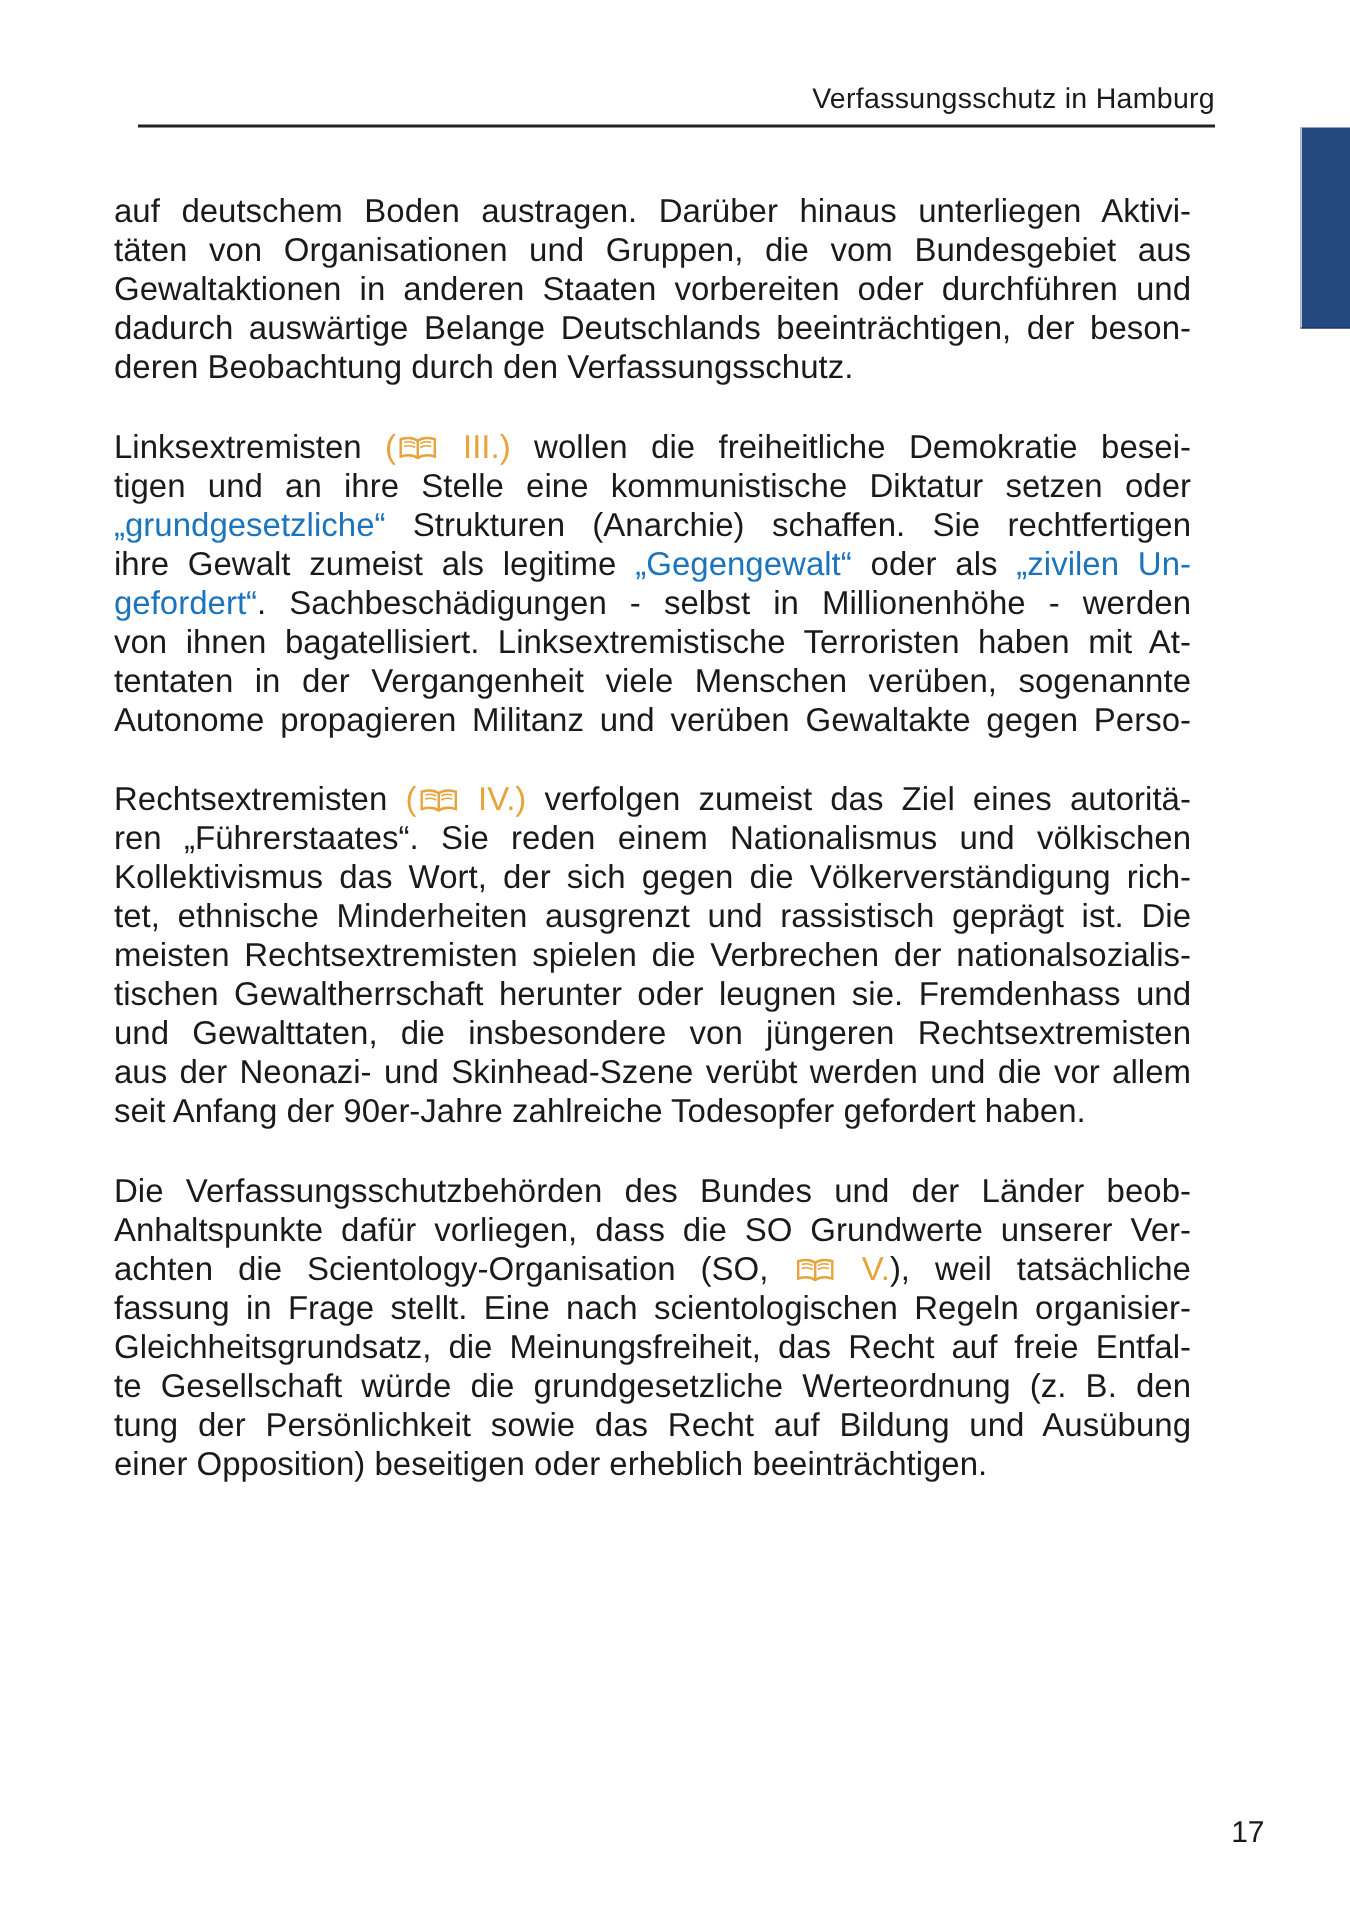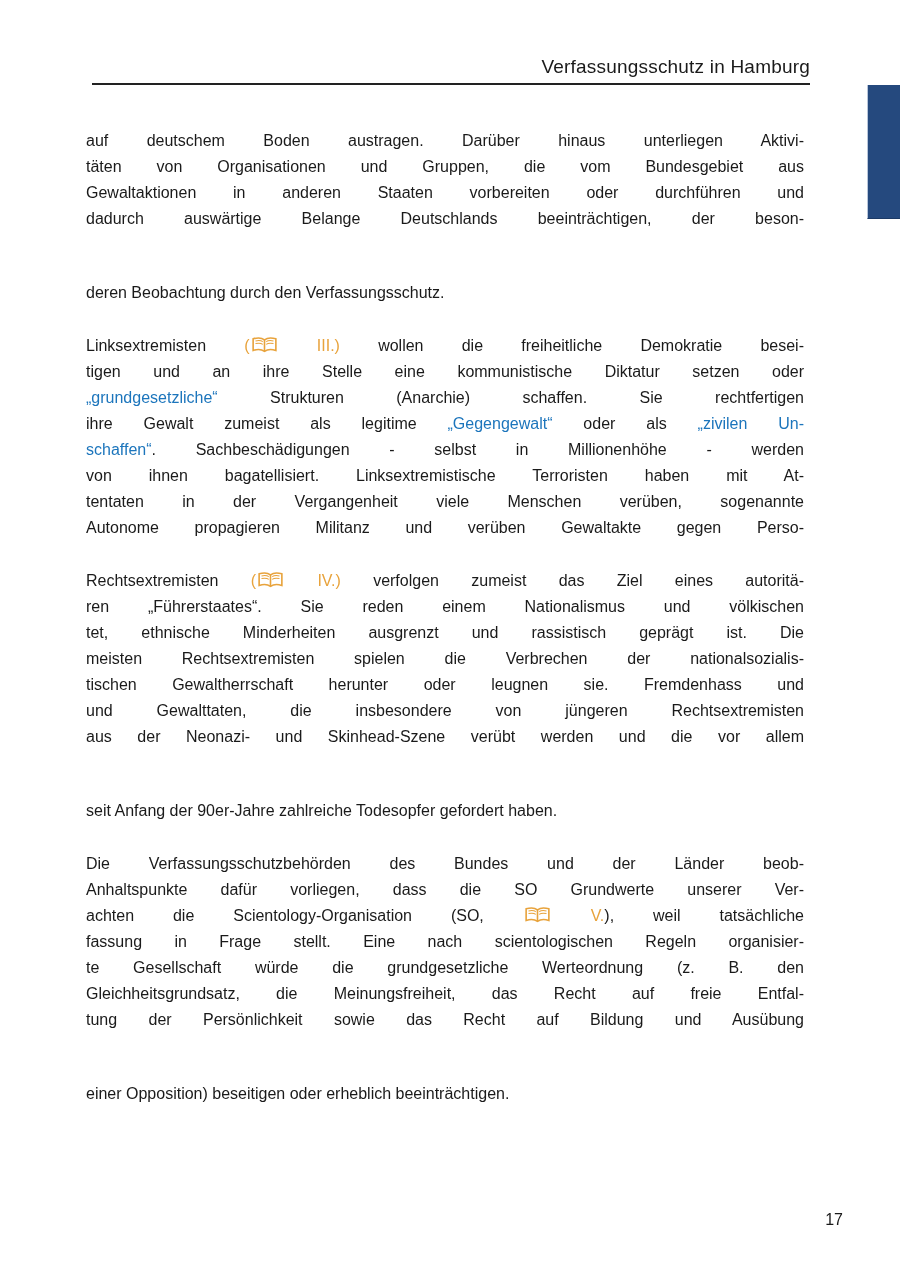--- a/index.html
+++ b/index.html
@@ -25,44 +25,44 @@
     position:absolute;top:83px;left:92px;width:718px;height:2px;
     background:#222222;
   }
   .chapter-tab{
     position:absolute;top:85px;right:0;width:32px;height:133px;
     background:var(--navy);
     border-left:1px solid #b9c6da;border-bottom:1px solid #1c3a66;
   }
 
   .content{
-    position:absolute;top:128px;left:86px;width:718px;
-    font-size:16px;color:var(--ink);
+    position:absolute;top:128px;left:76px;width:718px;
+    font-size:22px;color:var(--ink);
   }
   .paragraph{margin:0 0 27px 0;}
   .line{
     line-height:26px;height:26px;
     text-align:justify;text-align-last:justify;
     overflow:hidden;
   }
-  .line.last{text-align-last:left;margin-top:48px;}
+  .line.last{text-align-last:left;}
 
   .seg-n{color:var(--ink);}
   .seg-b{color:var(--ink);font-weight:normal;}
   .seg-o{color:var(--orange);}
   .seg-bl{color:var(--blue);}
 
   .book-icon{
     display:inline-block;vertical-align:-3px;
     width:29px;height:18px;
   }
 
   .page-number{
     position:absolute;top:1211px;right:57px;
-    font-size:16px;color:var(--ink);
+    font-size:20px;color:var(--ink);
   }
 </style>
 </head>
 <body>
 
 <div class="page">
   <div class="header-title">Verfassungsschutz in Hamburg</div>
   <div class="header-rule"></div>
   <div class="chapter-tab"></div>
   <div class="content">
@@ -75,48 +75,49 @@
       </div>
       <div class="paragraph">
         <div class="line"><span class="seg-b">Linksextremisten</span><span class="seg-o"> (</span><svg class="book-icon" viewBox="0 0 30 19" fill="none" xmlns="http://www.w3.org/2000/svg">
             <path d="M15 4 C12 1.8 7 1.8 3 3 L3 15.2 C7 14 12 14 15 16.2 C18 14 23 14 27 15.2 L27 3 C23 1.8 18 1.8 15 4 Z" stroke="var(--orange)" stroke-width="1.7"></path>
             <path d="M15 4 L15 16.2" stroke="var(--orange)" stroke-width="1.7"></path>
             <path d="M5.5 5.2 C8.6 4.5 11.4 4.7 13.2 6 M5.5 8 C8.6 7.3 11.4 7.5 13.2 8.8 M24.5 5.2 C21.4 4.5 18.6 4.7 16.8 6 M24.5 8 C21.4 7.3 18.6 7.5 16.8 8.8" stroke="var(--orange)" stroke-width="1.1"></path>
           </svg><span class="seg-o"> III.)</span><span class="seg-n"> wollen die freiheitliche Demokratie besei-</span></div>
         <div class="line"><span class="seg-n">tigen und an ihre Stelle eine kommunistische Diktatur setzen oder</span></div>
         <div class="line"><span class="seg-bl">„grundgesetzliche“</span><span class="seg-n"> Strukturen (Anarchie) schaffen. Sie rechtfertigen</span></div>
         <div class="line"><span class="seg-n">ihre Gewalt zumeist als legitime </span><span class="seg-bl">„Gegengewalt“</span><span class="seg-n"> oder als </span><span class="seg-bl">„zivilen Un-</span></div>
-        <div class="line"><span class="seg-bl">schaffen“</span><span class="seg-n">. Sachbeschädigungen - selbst in Millionenhöhe - werden</span></div>
+        <div class="line"><span class="seg-bl">gefordert“</span><span class="seg-n">. Sachbeschädigungen - selbst in Millionenhöhe - werden</span></div>
         <div class="line"><span class="seg-n">von ihnen bagatellisiert. Linksextremistische Terroristen haben mit At-</span></div>
         <div class="line"><span class="seg-n">tentaten in der Vergangenheit viele Menschen verüben, sogenannte</span></div>
         <div class="line"><span class="seg-n">Autonome propagieren Militanz und verüben Gewaltakte gegen Perso-</span></div>
       </div>
       <div class="paragraph">
         <div class="line"><span class="seg-b">Rechtsextremisten</span><span class="seg-o"> (</span><svg class="book-icon" viewBox="0 0 30 19" fill="none" xmlns="http://www.w3.org/2000/svg">
             <path d="M15 4 C12 1.8 7 1.8 3 3 L3 15.2 C7 14 12 14 15 16.2 C18 14 23 14 27 15.2 L27 3 C23 1.8 18 1.8 15 4 Z" stroke="var(--orange)" stroke-width="1.7"></path>
             <path d="M15 4 L15 16.2" stroke="var(--orange)" stroke-width="1.7"></path>
             <path d="M5.5 5.2 C8.6 4.5 11.4 4.7 13.2 6 M5.5 8 C8.6 7.3 11.4 7.5 13.2 8.8 M24.5 5.2 C21.4 4.5 18.6 4.7 16.8 6 M24.5 8 C21.4 7.3 18.6 7.5 16.8 8.8" stroke="var(--orange)" stroke-width="1.1"></path>
           </svg><span class="seg-o"> IV.)</span><span class="seg-n"> verfolgen zumeist das Ziel eines autoritä-</span></div>
         <div class="line"><span class="seg-n">ren „Führerstaates“. Sie reden einem Nationalismus und völkischen</span></div>
+        <div class="line"><span class="seg-n">Kollektivismus das Wort, der sich gegen die Völkerverständigung rich-</span></div>
         <div class="line"><span class="seg-n">tet, ethnische Minderheiten ausgrenzt und rassistisch geprägt ist. Die</span></div>
         <div class="line"><span class="seg-n">meisten Rechtsextremisten spielen die Verbrechen der nationalsozialis-</span></div>
         <div class="line"><span class="seg-n">tischen Gewaltherrschaft herunter oder leugnen sie. Fremdenhass und</span></div>
         <div class="line"><span class="seg-n">und Gewalttaten, die insbesondere von jüngeren Rechtsextremisten</span></div>
         <div class="line"><span class="seg-n">aus der Neonazi- und Skinhead-Szene verübt werden und die vor allem</span></div>
         <div class="line last"><span class="seg-n">seit Anfang der 90er-Jahre zahlreiche Todesopfer gefordert haben.</span></div>
       </div>
       <div class="paragraph">
         <div class="line"><span class="seg-n">Die Verfassungsschutzbehörden des Bundes und der Länder beob-</span></div>
         <div class="line"><span class="seg-n">Anhaltspunkte dafür vorliegen, dass die SO Grundwerte unserer Ver-</span></div>
         <div class="line"><span class="seg-n">achten die </span><span class="seg-b">Scientology-Organisation (SO,</span><span class="seg-n"> </span><svg class="book-icon" viewBox="0 0 30 19" fill="none" xmlns="http://www.w3.org/2000/svg">
             <path d="M15 4 C12 1.8 7 1.8 3 3 L3 15.2 C7 14 12 14 15 16.2 C18 14 23 14 27 15.2 L27 3 C23 1.8 18 1.8 15 4 Z" stroke="var(--orange)" stroke-width="1.7"></path>
             <path d="M15 4 L15 16.2" stroke="var(--orange)" stroke-width="1.7"></path>
             <path d="M5.5 5.2 C8.6 4.5 11.4 4.7 13.2 6 M5.5 8 C8.6 7.3 11.4 7.5 13.2 8.8 M24.5 5.2 C21.4 4.5 18.6 4.7 16.8 6 M24.5 8 C21.4 7.3 18.6 7.5 16.8 8.8" stroke="var(--orange)" stroke-width="1.1"></path>
           </svg><span class="seg-o"> V.</span><span class="seg-b">),</span><span class="seg-n"> weil tatsächliche</span></div>
         <div class="line"><span class="seg-n">fassung in Frage stellt. Eine nach scientologischen Regeln organisier-</span></div>
+        <div class="line"><span class="seg-n">Gleichheitsgrundsatz, die Meinungsfreiheit, das Recht auf freie Entfal-</span></div>
         <div class="line"><span class="seg-n">te Gesellschaft würde die grundgesetzliche Werteordnung (z. B. den</span></div>
-        <div class="line"><span class="seg-n">Gleichheitsgrundsatz, die Meinungsfreiheit, das Recht auf freie Entfal-</span></div>
         <div class="line"><span class="seg-n">tung der Persönlichkeit sowie das Recht auf Bildung und Ausübung</span></div>
         <div class="line last"><span class="seg-n">einer Opposition) beseitigen oder erheblich beeinträchtigen.</span></div>
       </div>
     </div>
   <div class="page-number">17</div>
 </div>
 
 </body></html>

